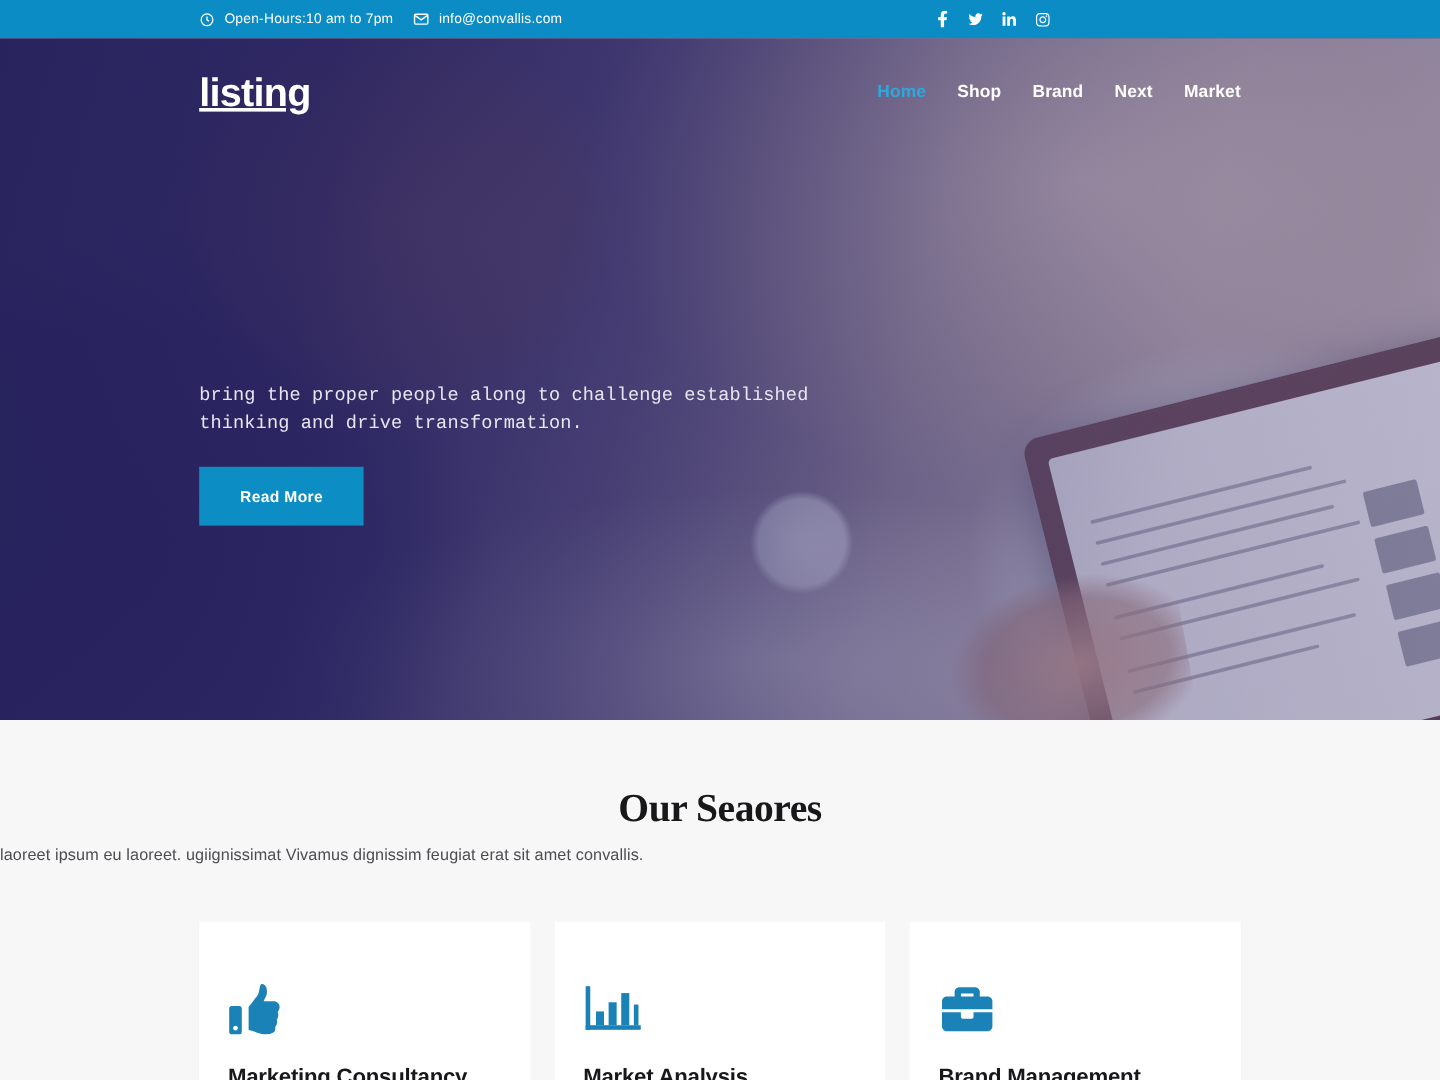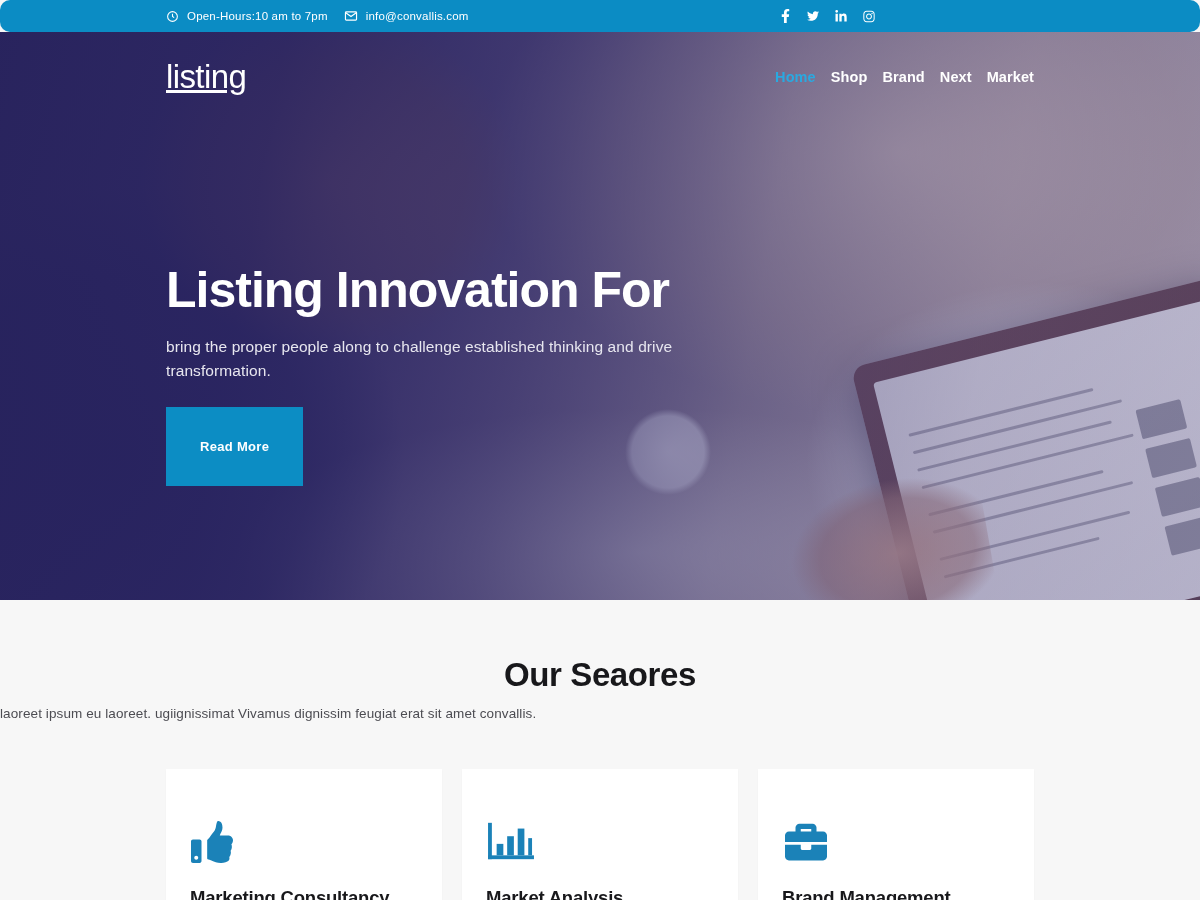--- a/index.html
+++ b/index.html
@@ -7,21 +7,21 @@
     width:1200px; height:900px;
     font-family:"Liberation Sans", sans-serif;
     background:#f7f7f7; overflow:hidden;
   }
 
   
   .topbar{
     height:32px; background:#0b8cc4; color:#fff;
     display:flex; align-items:center;
     padding:0 160px 0 166px;
-    font-size:11.5px; letter-spacing:.2px;border-radius:10px;
+    font-size:11.5px; letter-spacing:.2px;
   }
   .topbar-left{ display:flex; align-items:center; gap:16px; flex:1; }
   .tb-item{ display:flex; align-items:center; gap:8px; white-space:nowrap; }
   .tb-item svg{ display:block; }
   .topbar-right{ display:flex; align-items:center; gap:16px; margin-right:165px; }
   .soc{ display:flex; align-items:center; justify-content:center; width:12px; height:14px; }
   .soc svg{ display:block; }
 
   
   .hero{
@@ -81,53 +81,54 @@
        rgba(76,66,126,.33) 100%);
   }
 
   
   .nav{
     position:absolute; top:0; left:0; right:0; height:90px;
     display:flex; align-items:center; padding:0 166px;
     z-index:5;
   }
   .logo{
-    color:#fff; font-size:33px; font-weight:400; letter-spacing:-.6px;
-  }
-  .menu{ margin-left:auto; display:flex; align-items:center; gap:15px; }
+    color:#fff; font-size:33px; font-weight:700; letter-spacing:-.6px;
+  }
+  .menu{ margin-left:auto; display:flex; align-items:center; gap:26px; }
   .menu a{
     color:#ffffff; text-decoration:none; font-size:14.5px; font-weight:700;
     letter-spacing:.1px;
   }
   .menu a.active{ color:#2aa9e0; }
 
   
   .hero-content{
     position:absolute; left:166px; top:232px; z-index:6; width:700px;
   }
   .hero-title{
     color:#fff; font-size:50px; line-height:1.06; font-weight:800;
     letter-spacing:-1px;
   }
   .hero-sub{
-    color:#e7e6ef; font-size:15.5px; line-height:1.55; margin-top:18px;
-    max-width:570px; letter-spacing:.1px;
+    color:#e7e6ef; font-size:15.5px; line-height:1.55; 
+    max-width:570px; letter-spacing:.1px;font-family:Liberation Mono, monospace;
   }
   .btn-read{
     display:inline-block; margin-top:24px;
     background:#0c8dc4; color:#fff; border:none; cursor:pointer;
-    padding:32px 34px; font-size:13px; font-weight:700; letter-spacing:.3px;
+    padding:17px 34px; font-size:13px; font-weight:700; letter-spacing:.3px;
     font-family:"Liberation Sans", sans-serif;
   }
 
   
   .services{ background:#f7f7f7; padding-top:56px; }
   .sec-title{
     text-align:center; font-size:33px; font-weight:800; color:#18181b;
     letter-spacing:-.4px;
+    font-family:Liberation Serif, serif;
   }
   .sec-sub{
     text-align:left; font-size:13.5px; color:#4c4c52; margin-top:12px;
     letter-spacing:.1px;
   }
   .cards{
     display:flex; gap:20px; padding:0 166px; margin-top:48px;
   }
   .card{
     flex:1; background:#fff; padding:50px 24px 30px 24px; min-height:131px;
@@ -214,21 +215,21 @@
       <a href="#" class="active">Home</a>
       <a href="#">Shop</a>
       <a href="#">Brand</a>
       <a href="#">Next</a>
       <a href="#">Market</a>
     </nav>
   </div>
 
   <div class="hero-content">
     <h1 class="hero-title">
-      <span>Listing Innovation For</span><br>
+      <br>
     </h1>
     <p class="hero-sub">bring the proper people along to challenge established thinking and drive transformation.</p>
     <button class="btn-read">Read More</button>
   </div>
 </div>
 
 <section class="services">
   <h2 class="sec-title">Our Seaores</h2>
   <p class="sec-sub">laoreet ipsum eu laoreet. ugiignissimat Vivamus dignissim feugiat erat sit amet convallis.</p>
 

